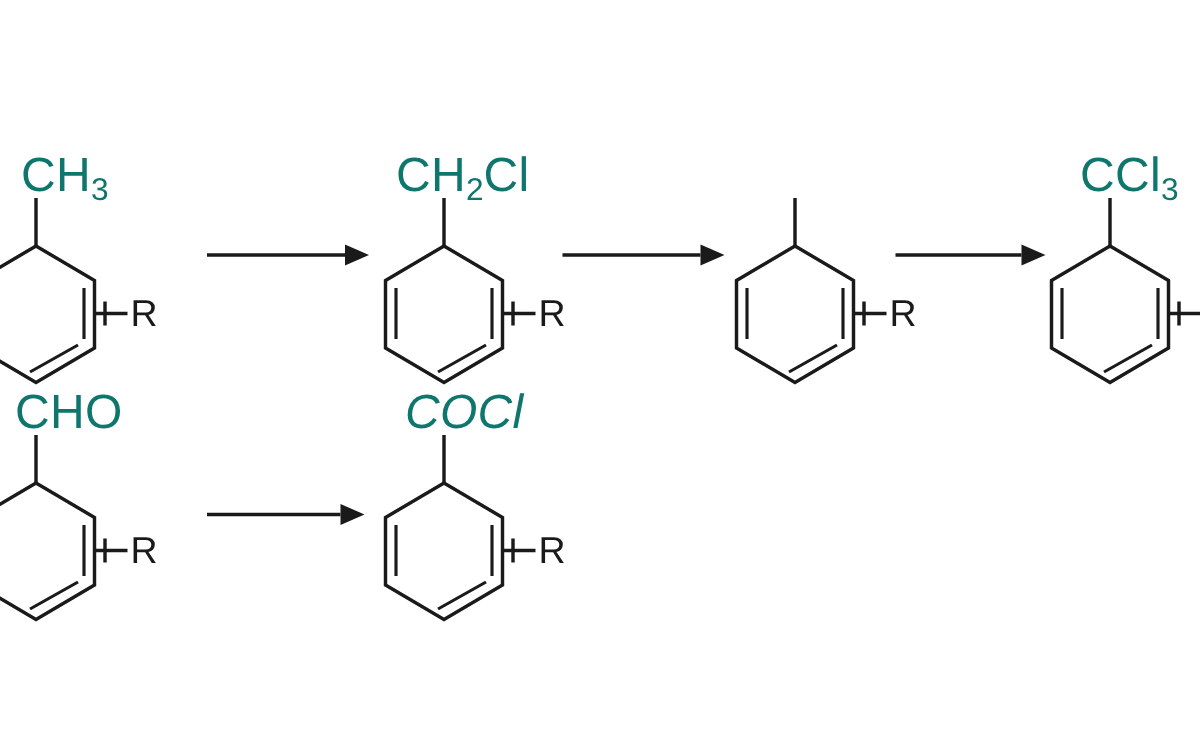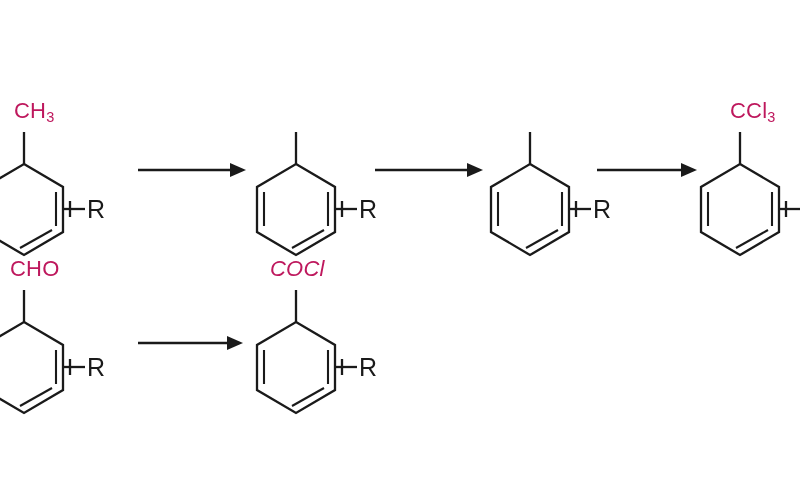--- a/index.html
+++ b/index.html
@@ -21,23 +21,23 @@
     top: 0;
     width: 800px;
     height: 500px;
   }
   .struct {
     position: absolute;
   }
   .substituent-label {
     position: absolute;
     font-family: "Liberation Sans", sans-serif;
-    font-size: 22px;
+    font-size: 32px;
     line-height: 1;
-    color: #be185d;
+    color: #0f766e;
     white-space: nowrap;
     letter-spacing: 0.2px;
   }
   .substituent-label sub {
     font-size: 0.66em;
     vertical-align: baseline;
     position: relative;
     top: 0.28em;
     letter-spacing: 0;
   }
@@ -94,20 +94,23 @@
   </div>
 
   <div class="arrow-wrap" style="left:138px; top:160px; width:108px; height:20px;">
     <svg width="108" height="20" viewBox="0 0 108 20">
       <line class="arrow-shaft" x1="0" y1="10" x2="92" y2="10"></line>
       <polygon class="arrow-head" points="92,3 108,10 92,17"></polygon>
     </svg>
   </div>
 
   <div class="struct" style="left:256px; top:100px; width:120px; height:130px;">
+    <span class="substituent-label" style="left:8px; top:0px;">
+      <span>CH</span><sub>2</sub><span>Cl</span>
+    </span>
     <svg width="120" height="130" viewBox="0 0 120 130" aria-hidden="true">
       <line class="bondline" x1="40" y1="64" x2="40" y2="32" stroke-width="2.3"></line>
       <polygon class="bondline" stroke-width="2.3" points="40,64 79,87 79,132 40,155 1,132 1,87"></polygon>
       <line class="bondline" x1="72" y1="92" x2="72" y2="126" stroke-width="2.1"></line>
       <line class="bondline" x1="8" y1="92" x2="8" y2="126" stroke-width="2.1"></line>
       <line class="bondline" x1="36" y1="148" x2="68" y2="130" stroke-width="2.1"></line>
       <line class="bondline" x1="79" y1="109" x2="101" y2="109" stroke-width="2.3"></line>
       <line class="bondline" x1="86" y1="101" x2="86" y2="117" stroke-width="2.3"></line>
     </svg>
     <span class="r-label" style="left:103px; top:97px;">R</span>
@@ -134,21 +137,21 @@
   </div>
 
   <div class="arrow-wrap" style="left:597px; top:160px; width:100px; height:20px;">
     <svg width="100" height="20" viewBox="0 0 100 20">
       <line class="arrow-shaft" x1="0" y1="10" x2="84" y2="10"></line>
       <polygon class="arrow-head" points="84,3 100,10 84,17"></polygon>
     </svg>
   </div>
 
   <div class="struct" style="left:700px; top:100px; width:120px; height:130px;">
-    <span class="substituent-label" style="left:30px; top:0px;">
+    <span class="substituent-label" style="left:20px; top:0px;">
       <span>CCl</span><sub>3</sub>
     </span>
     <svg width="120" height="130" viewBox="0 0 120 130" aria-hidden="true">
       <line class="bondline" x1="40" y1="64" x2="40" y2="32" stroke-width="2.3"></line>
       <polygon class="bondline" stroke-width="2.3" points="40,64 79,87 79,132 40,155 1,132 1,87"></polygon>
       <line class="bondline" x1="72" y1="92" x2="72" y2="126" stroke-width="2.1"></line>
       <line class="bondline" x1="8" y1="92" x2="8" y2="126" stroke-width="2.1"></line>
       <line class="bondline" x1="36" y1="148" x2="68" y2="130" stroke-width="2.1"></line>
       <line class="bondline" x1="79" y1="109" x2="101" y2="109" stroke-width="2.3"></line>
       <line class="bondline" x1="86" y1="101" x2="86" y2="117" stroke-width="2.3"></line>

